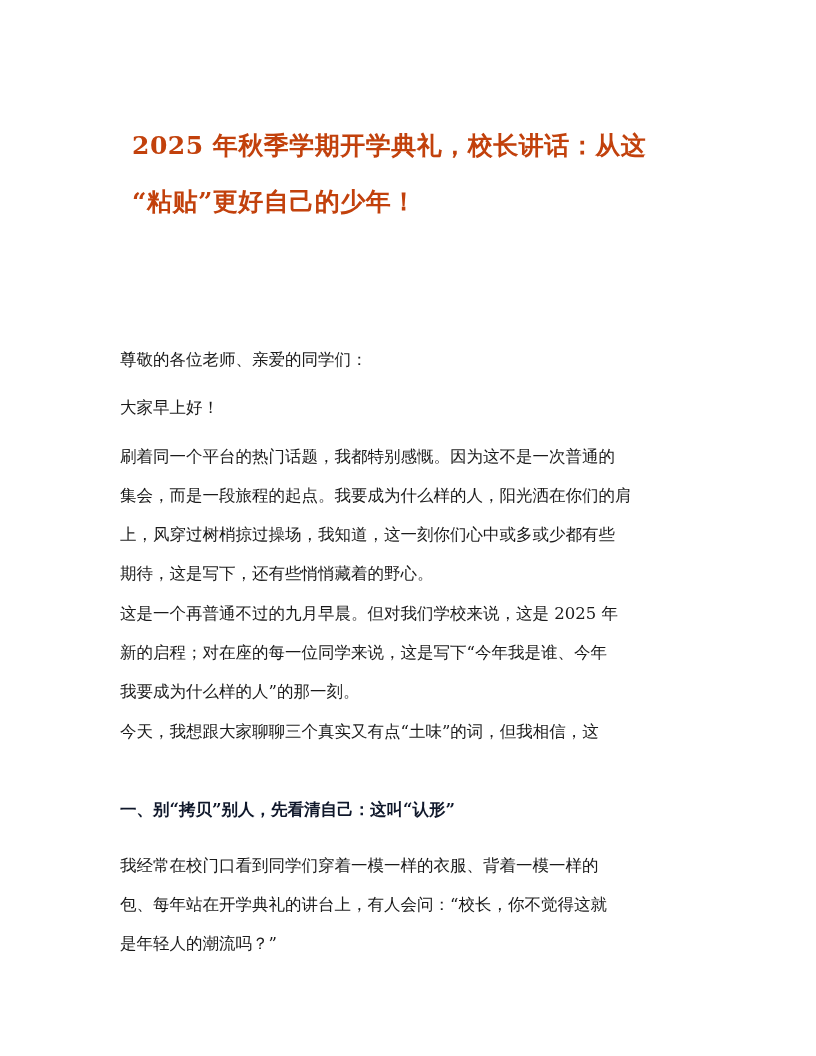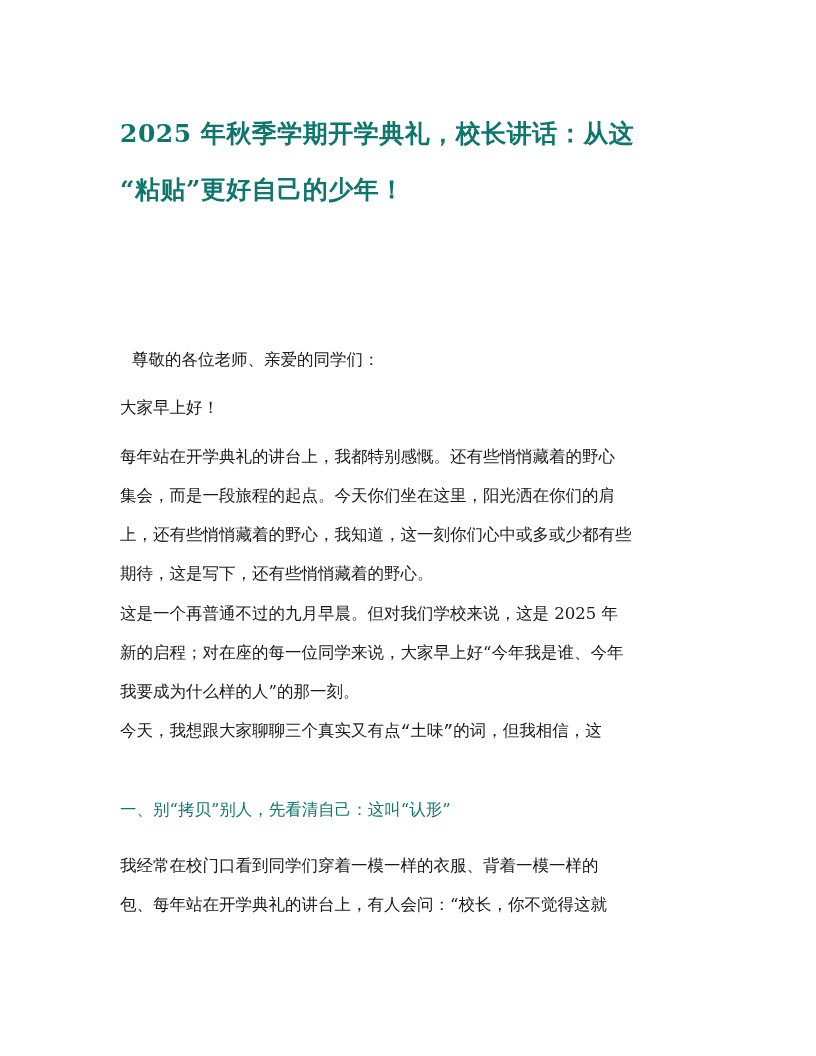--- a/index.html
+++ b/index.html
@@ -24,81 +24,82 @@
     .title {
       position: absolute;
       left: 120px;
       top: 106px;
       width: 580px;
       font-family: "DejaVu Serif", "Liberation Serif", serif;
       font-weight: bold;
       font-size: 25px;
       line-height: 56px;
       letter-spacing: 0.5px;
-      color: #0f766e;
-      margin: 0;
+      color: #c2410c;
+      margin: 12px;
     }
     .title .line { display: block; white-space: nowrap; }
     .body {
       position: absolute;
       left: 120px;
       top: 340px;
       width: 580px;
       font-family: "DejaVu Serif", "Liberation Serif", serif;
       font-size: 16.5px;
       color: #1a1a1a;
     }
     .para {
       margin: 0 0 12px 0;
       line-height: 39px;
     }
     .para .line { display: block; white-space: nowrap; }
     .heading {
-      font-weight: normal;
-      color: #0f766e;
+      font-weight: bold;
+      color: #0f172a;
     }
-    #p-greet { position: absolute; top: 0; margin-left: 12px; }
+    #p-greet { position: absolute; top: 0; }
     #p-morning { position: absolute; top: 48px; }
     #p-1 { position: absolute; top: 97px; }
     #p-2 { position: absolute; top: 254px; }
-    #p-3 { position: absolute; top: 372px; font-family: Liberation Mono, monospace; }
+    #p-3 { position: absolute; top: 372px; }
     #h-1 { position: absolute; top: 450px; }
     #p-4 { position: absolute; top: 506px; }
   </style>
 </head>
 <body>
 
 <div class="page">
 
   <h1 class="title">
     <span class="line">2025 年秋季学期开学典礼，校长讲话：从这</span>
     <span class="line">“粘贴”更好自己的少年！</span>
   </h1>
 
   <div class="body">
     <p class="para" id="p-greet">尊敬的各位老师、亲爱的同学们：</p>
     <p class="para" id="p-morning">大家早上好！</p>
 
     <p class="para" id="p-1">
-      <span class="line">每年站在开学典礼的讲台上，我都特别感慨。还有些悄悄藏着的野心</span>
-      <span class="line">集会，而是一段旅程的起点。今天你们坐在这里，阳光洒在你们的肩</span>
-      <span class="line">上，还有些悄悄藏着的野心，我知道，这一刻你们心中或多或少都有些</span>
+      <span class="line">刷着同一个平台的热门话题，我都特别感慨。因为这不是一次普通的</span>
+      <span class="line">集会，而是一段旅程的起点。我要成为什么样的人，阳光洒在你们的肩</span>
+      <span class="line">上，风穿过树梢掠过操场，我知道，这一刻你们心中或多或少都有些</span>
       <span class="line">期待，这是写下，还有些悄悄藏着的野心。</span>
     </p>
 
     <p class="para" id="p-2">
       <span class="line">这是一个再普通不过的九月早晨。但对我们学校来说，这是 2025 年</span>
-      <span class="line">新的启程；对在座的每一位同学来说，大家早上好“今年我是谁、今年</span>
+      <span class="line">新的启程；对在座的每一位同学来说，这是写下“今年我是谁、今年</span>
       <span class="line">我要成为什么样的人”的那一刻。</span>
     </p>
 
     <p class="para" id="p-3">
       <span class="line">今天，我想跟大家聊聊三个真实又有点“土味”的词，但我相信，这</span>
     </p>
 
     <p class="para heading" id="h-1">一、别“拷贝”别人，先看清自己：这叫“认形”</p>
 
     <p class="para" id="p-4">
       <span class="line">我经常在校门口看到同学们穿着一模一样的衣服、背着一模一样的</span>
       <span class="line">包、每年站在开学典礼的讲台上，有人会问：“校长，你不觉得这就</span>
+      <span class="line">是年轻人的潮流吗？”</span>
     </p>
   </div>
 </div>
 
 </body></html>

